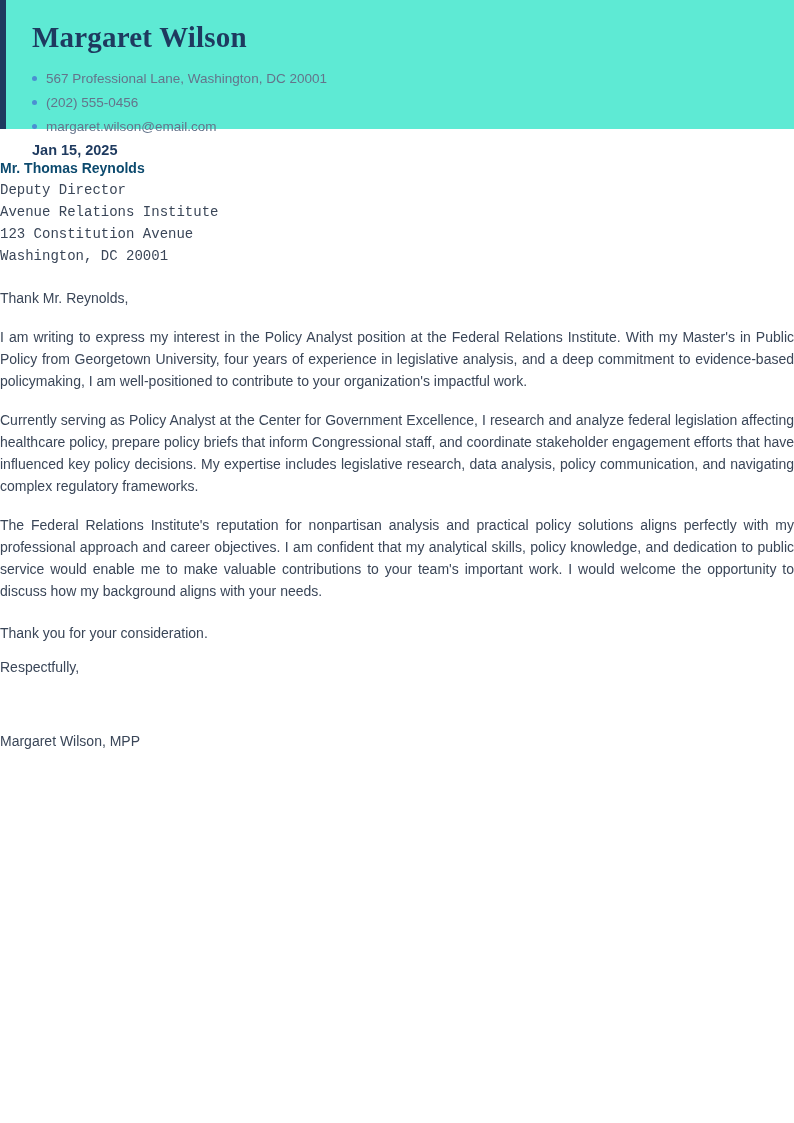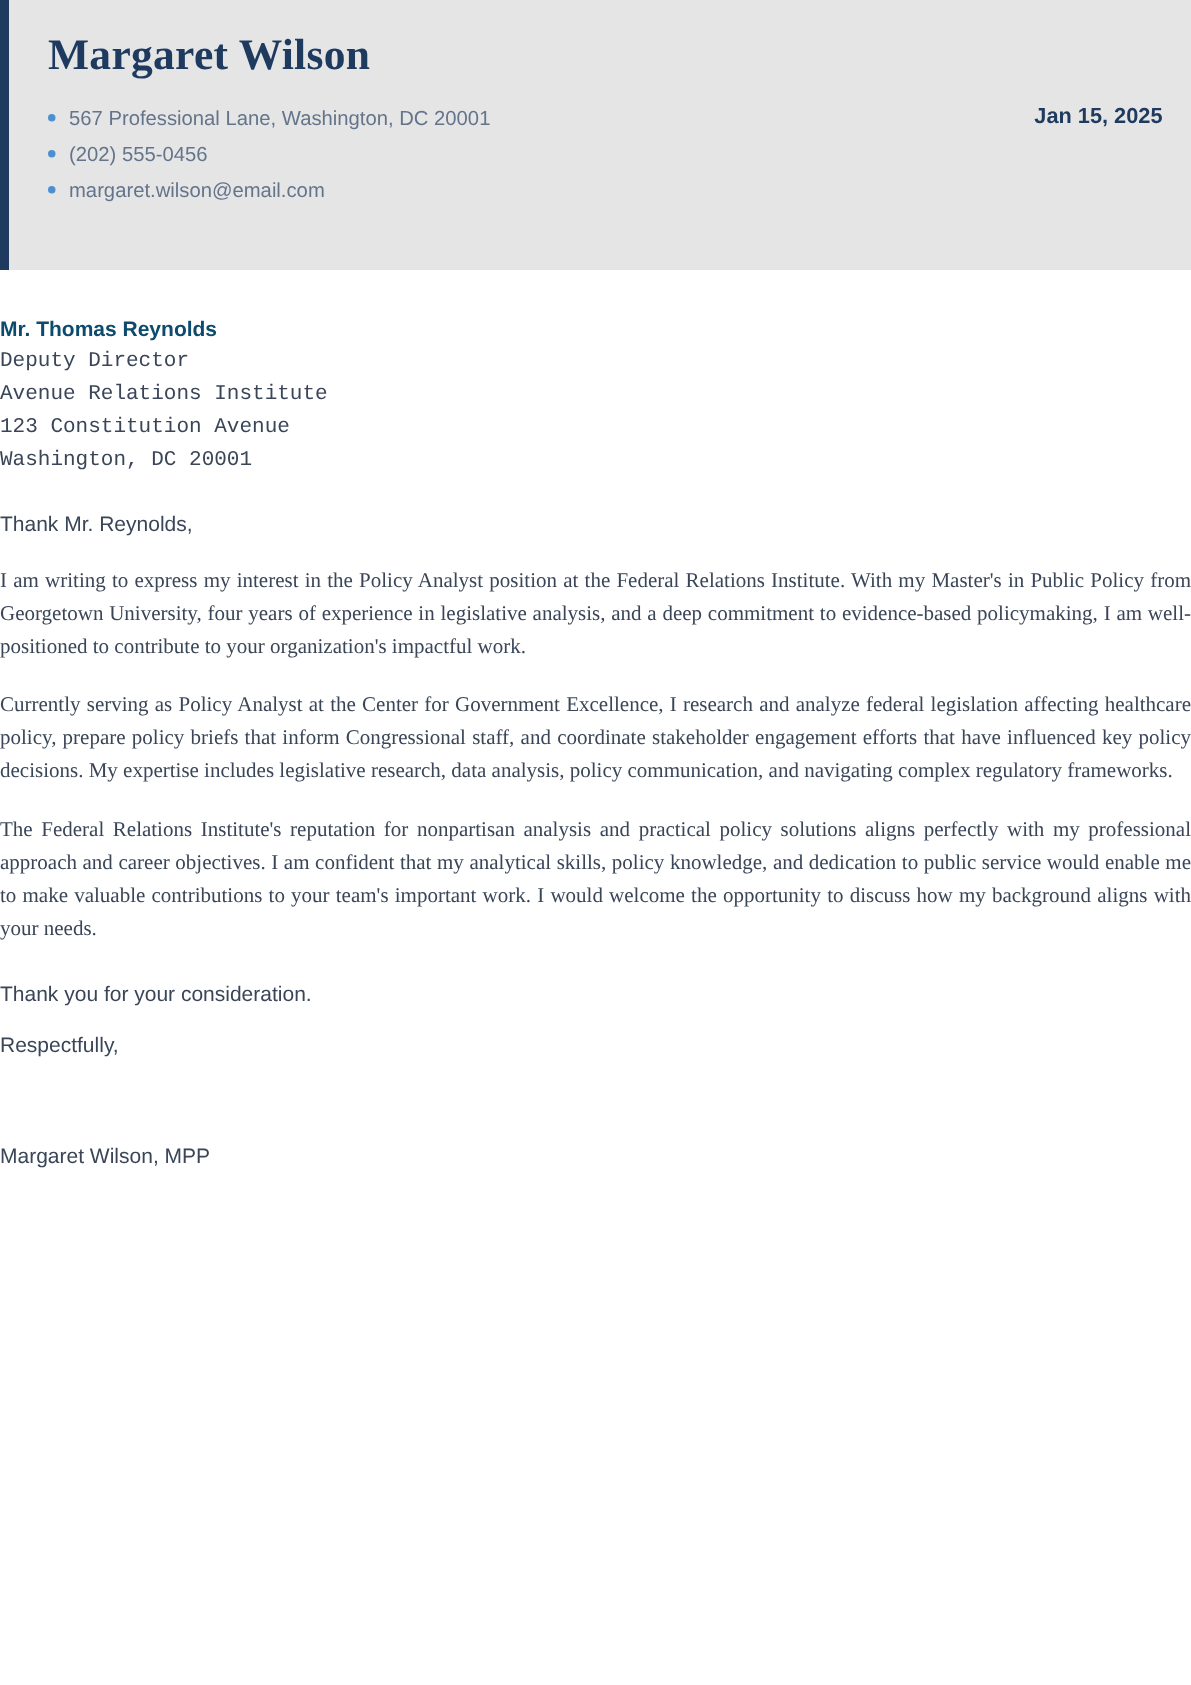--- a/index.html
+++ b/index.html
@@ -9,38 +9,39 @@
     height: 1123px;
     background: #ffffff;
     font-family: "Liberation Sans", sans-serif;
     color: #3a4658;
     position: relative;
     overflow: hidden;
   }
   
   .header {
     width: 794px;
-    height: 180px;
-    background: #e5e5e5;
+    height: 129px;
+    background: #5eead4;
     border-left: 6px solid #1e3a5f;
     padding: 22px 19px 0 26px;
   }
   .name {
     font-family: "Liberation Serif", serif;
     font-weight: bold;
     font-size: 29px;
     line-height: 1.1;
     color: #1e3a5f;
     letter-spacing: 0.2px;
   }
   .header-row {
     display: flex;
     justify-content: space-between;
     align-items: flex-start;
     margin-top: 13px;
+    flex-direction: column;
   }
   .contacts {
     list-style: none;
   }
   .contact {
     display: flex;
     align-items: center;
     height: 24px;
     font-size: 13.5px;
     color: #64748b;
@@ -74,21 +75,20 @@
   .recipient-line {
     line-height: 22px;
     font-family: Liberation Mono, monospace;
   }
   .salutation {
     margin-top: 20px;
   }
   .para {
     margin-top: 17px;
     text-align: justify;
-    font-family: Liberation Serif, serif;
   }
   .thanks {
     margin-top: 20px;
   }
   .closing {
     margin-top: 12px;
   }
   .signature {
     margin-top: 52px;
   }

